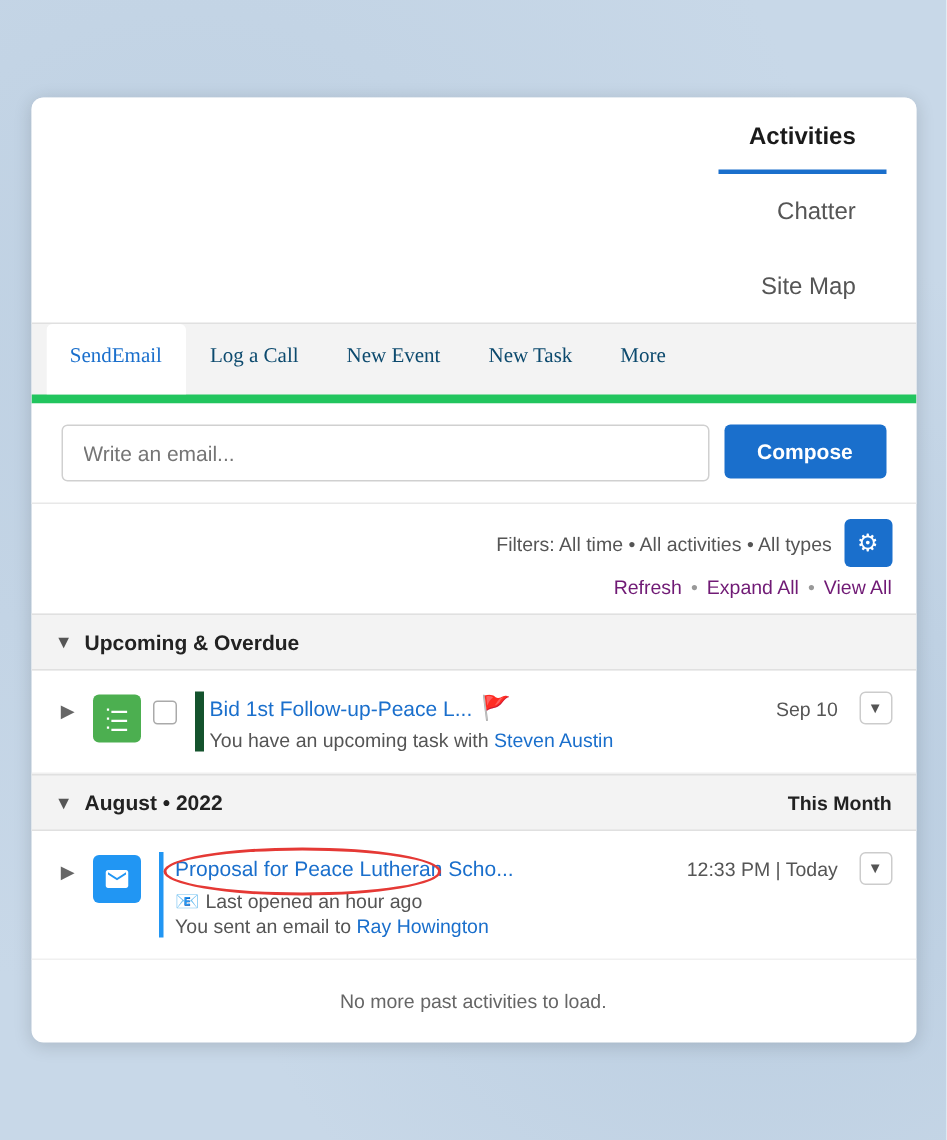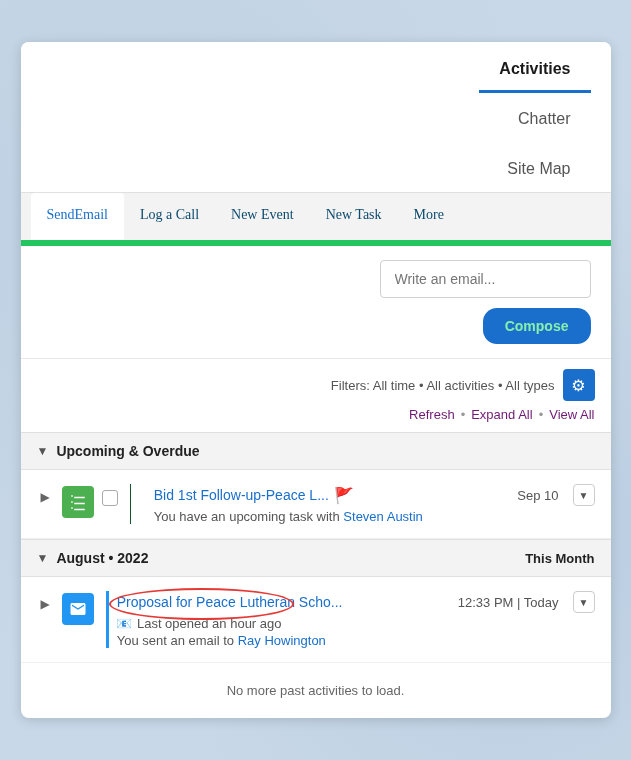--- a/index.html
+++ b/index.html
@@ -66,41 +66,40 @@
     }
     .sub-tab.active {
       color: #1a6fcc;
       background: #fff;
       border-radius: 4px 4px 0 0;
       border-bottom: 3px solid transparent;
     }
     
     .compose-row {
       display: flex;
-      align-items: flex-end;
+      align-items: flex-start;
       padding: 14px 20px;
       gap: 10px;
       background: #fff;
       border-bottom: 1px solid #e8e8e8;
-      flex-direction: column;
     }
     .email-input {
       flex: 1;
       border: 1px solid #d0d0d0;
       border-radius: 4px;
       padding: 10px 14px;
       font-size: 14px;
       color: #999;
       outline: none;
     }
     .compose-btn {
       background: #1a6fcc;
-      color: #86efac;
+      color: #ffffff;
       border: none;
-      border-radius: 14px;
+      border-radius: 4px;
       padding: 10px 22px;
       font-size: 14px;
       font-weight: 600;
       cursor: pointer;
       white-space: nowrap;
     }
     
     .filter-bar {
       display: flex;
       align-items: center;
@@ -256,22 +255,22 @@
     .activity-sub {
       font-size: 13px;
       color: #555;
       margin-top: 2px;
     }
     .activity-sub a, .activity-link {
       color: #1a6fcc;
       cursor: pointer;
     }
     .left-border-green {
-      border-left: 1px solid #14532d;
-      padding-left: 23px;
+      border-left: 6px solid #14532d;
+      padding-left: 4px;
       margin-left: 4px;
     }
     .left-border-blue {
       border-left: 3px solid #2196f3;
       padding-left: 8px;
       margin-left: 4px;
     }
     
     .red-circle-wrapper {
       position: relative;

